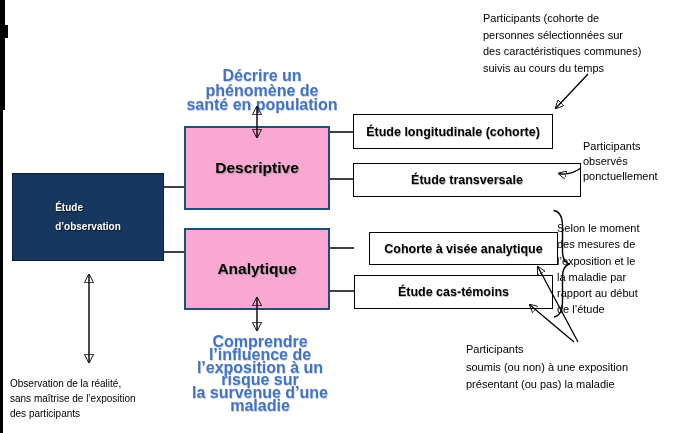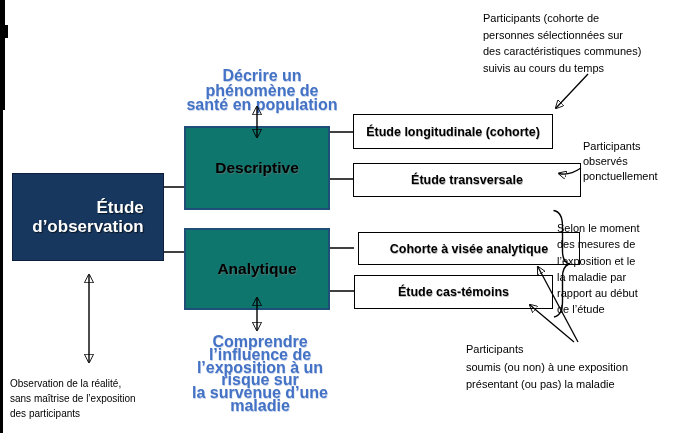--- a/index.html
+++ b/index.html
@@ -9,40 +9,40 @@
   }
   .abs{position:absolute;}
   
   .edge-line{left:0;top:0;width:3px;height:433px;background:#000;}
   .edge-thick{left:0;top:0;width:5px;height:110px;background:#000;}
   .edge-bump{left:0;top:25px;width:8px;height:13px;background:#000;}
   
   .root-box{
     left:12px;top:173px;width:152px;height:88px;background:var(--dark-navy,#17375E);
     border:1px solid #0d1f3c;box-sizing:border-box;
-    display:flex;align-items:center;justify-content:center;text-align:right;
-    color:#fff;font-weight:bold;font-size:17px;line-height:19px;white-space:pre-line;
+    display:flex;align-items:center;justify-content:center;text-align:left;
+    color:#fff;font-weight:bold;font-size:10px;line-height:19px;white-space:pre-line;
     text-shadow:1px 1px 1px rgba(0,0,0,.65);
   }
   .cat-box{
-    width:146px;background:#0f766e;border:2px solid var(--category-border,#1F4E79);box-sizing:border-box;
+    width:146px;background:#f9a8d4;border:2px solid var(--category-border,#1F4E79);box-sizing:border-box;
     display:flex;align-items:center;justify-content:center;
     font-weight:bold;font-size:15.5px;text-shadow:1px 1px 1px rgba(120,120,120,.55);
   }
   .cat-descriptive{left:184px;top:126px;height:84px;}
   .cat-analytique{left:184px;top:228px;height:82px;}
   .study-box{
     background:#fff;border:1.5px solid #000;box-sizing:border-box;
     display:flex;align-items:center;justify-content:center;
     font-weight:bold;font-size:12.5px;text-shadow:0.5px 0.5px 0.5px rgba(130,130,130,.5);
     white-space:nowrap;
   }
   .study-1{left:353px;top:114px;width:200px;height:35px;text-align:right;}
   .study-2{left:353px;top:163px;width:228px;height:34px;}
-  .study-3{left:358px;top:232px;width:222px;height:33px;}
+  .study-3{left:369px;top:232px;width:189px;height:33px;}
   .study-4{left:354px;top:275px;width:199px;height:34px;}
   
   .note{font-size:11px;white-space:pre-line;}
   .note-cohorte{left:483px;top:10px;width:185px;line-height:16.5px;}
   .note-transversale{left:583px;top:139px;width:100px;line-height:15px;}
   .note-timing{left:557px;top:220px;width:100px;line-height:16.3px;}
   .note-participants{left:466px;top:341px;width:190px;line-height:17.7px;}
   .note-observation{left:10px;top:376px;width:195px;font-size:10px;line-height:15px;white-space:pre-line;}
   .goal{
     color:var(--accent-blue,#4472C4);font-weight:bold;font-size:16px;text-align:center;white-space:pre-line;

